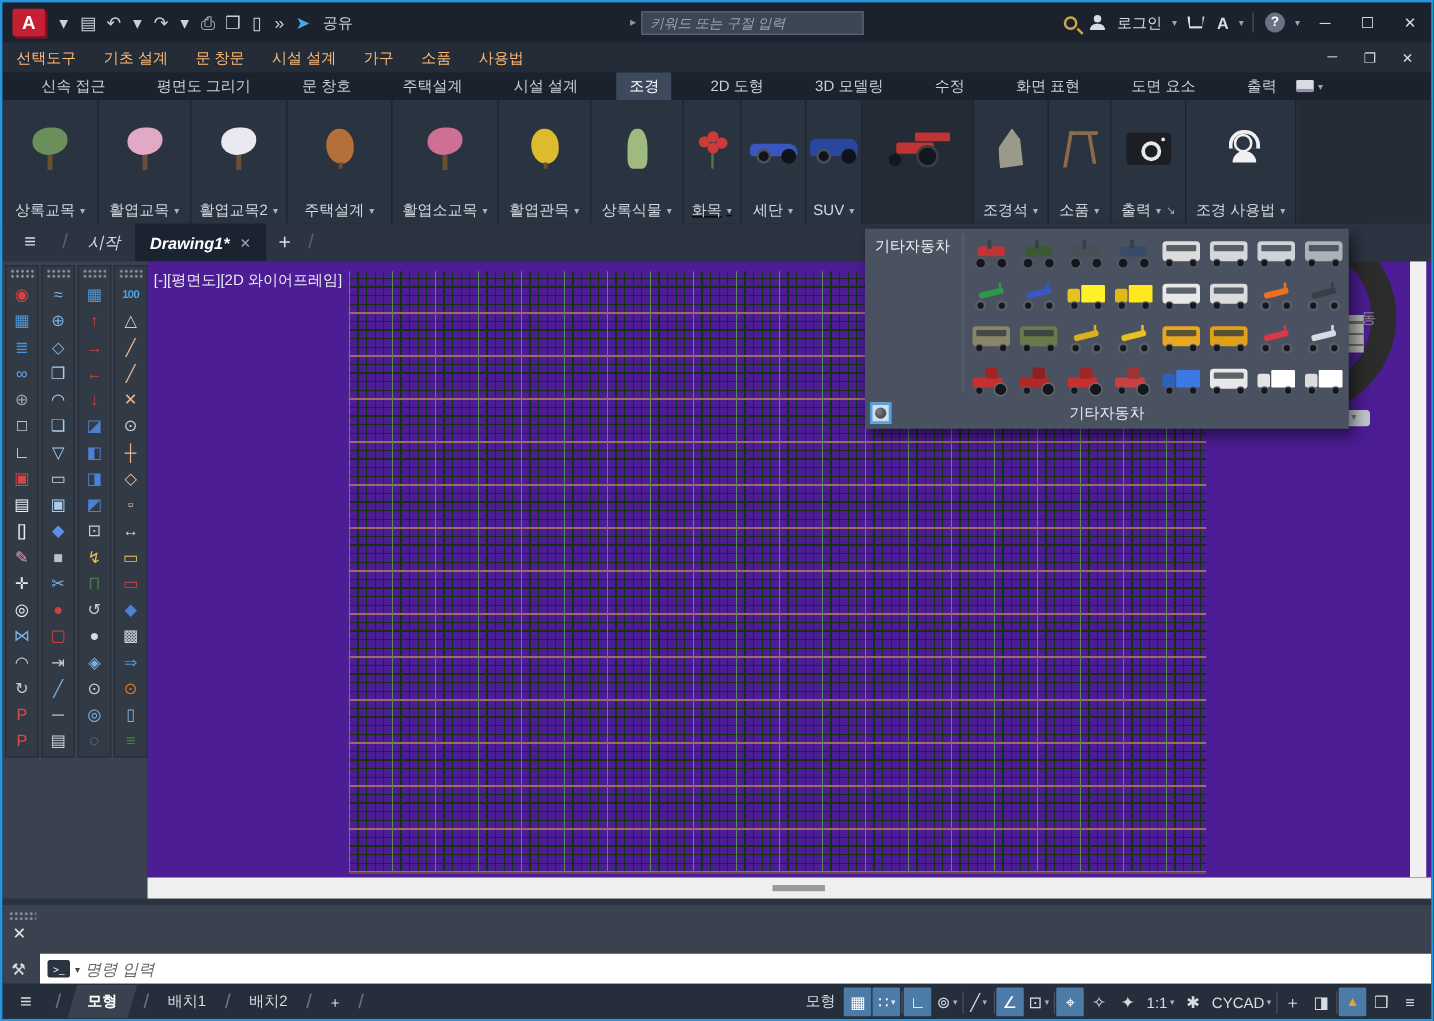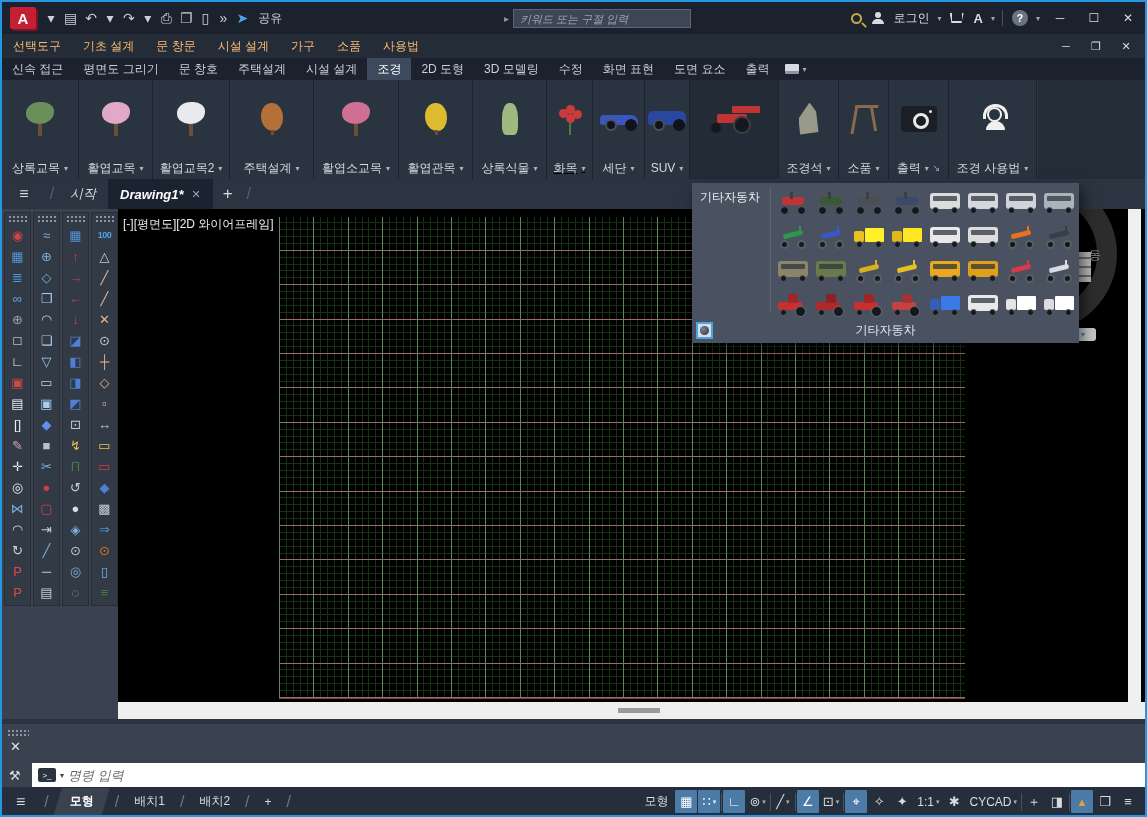--- a/index.html
+++ b/index.html
@@ -48,21 +48,21 @@
   
   .menubar { position:absolute; left:0; top:32px; width:100%; height:24px; background:#242c38;
     display:flex; align-items:center; }
   .menu-item { color:#fdba74; font-size:12px; padding:0 11px; height:100%; display:flex; align-items:center; }
   .menubar .winctl { position:absolute; right:4px; top:0; height:24px; display:flex; align-items:center; }
   .menubar .winbtn { height:22px; width:30px; font-size:11px; }
 
   
   .ribbon-tabs { position:absolute; left:0; top:56px; width:100%; height:22px; background:#1b222e;
     display:flex; align-items:stretch; }
-  .rtab { color:#c8d0da; font-size:12px; padding:0 10px; display:flex; align-items:center; }
+  .rtab { color:#c8d0da; font-size:12px; padding:0 10px; display:flex; align-items:center;margin-left:21px; }
   .rtab.active { background:#3d4a5e; color:#fff; }
   .ribbon-collapse { display:flex; align-items:center; margin-left:6px; color:#c8d0da; }
   .ribbon-collapse .pane { width:14px; height:10px; background:#d8dce2; border-radius:1px;
     border-bottom:3px solid #8a94a2; }
   .ribbon-collapse .sb-caret { font-size:8px; margin-left:3px; color:#9aa4b2; }
 
   
   .ribbon { position:absolute; left:0; top:78px; width:100%; height:99px; background:#2a3340;
     display:flex; align-items:stretch; }
   .panel { border-right:1px solid #1c232e; display:flex; flex-direction:column; position:relative; }
@@ -139,21 +139,21 @@
   .tcol { position:absolute; top:3px; width:27px; background:#323a46; border:1px solid #262d37;
     padding-bottom:2px; }
   .tcol1{left:2px;} .tcol2{left:31px;} .tcol3{left:60px;} .tcol4{left:89px;}
   .thandle { height:8px; margin:2px 3px;
     background-image:radial-gradient(#8a94a2 1px, transparent 1.2px);
     background-size:4px 4px; }
   .tbtn { width:23px; height:21px; margin:0 auto; display:flex; align-items:center;
     justify-content:center; font-size:13px; line-height:1; }
   .tbtn.txt { font-size:9px; font-weight:bold; letter-spacing:-0.5px; }
 
-  .canvas { position:absolute; left:116px; top:0; right:0; bottom:17px; background:#000000; overflow:hidden; }
+  .canvas { position:absolute; left:116px; top:0; right:0; bottom:17px; background:#4c1d95; overflow:hidden; }
   .vp-label { position:absolute; left:5px; top:7px; color:#e8ecf0; font-size:12px; }
   .grid { position:absolute; left:161px; top:8px; width:686px; height:482px;
     background-image:
       repeating-linear-gradient(90deg, #5c8a5a 0 1px, transparent 1px 34.4px),
       repeating-linear-gradient(0deg, #9a6b68 0 1px, transparent 1px 34.4px),
       repeating-linear-gradient(90deg, #153215 0 1px, transparent 1px 6.88px),
       repeating-linear-gradient(0deg, #1c2e12 0 1px, transparent 1px 6.88px);
     border-bottom:1px solid #7a4a42; }
   .compass-ring { position:absolute; left:843px; top:-33px; width:156px; height:156px;
     border-radius:50%; border:20px solid #2c2c2c; }

